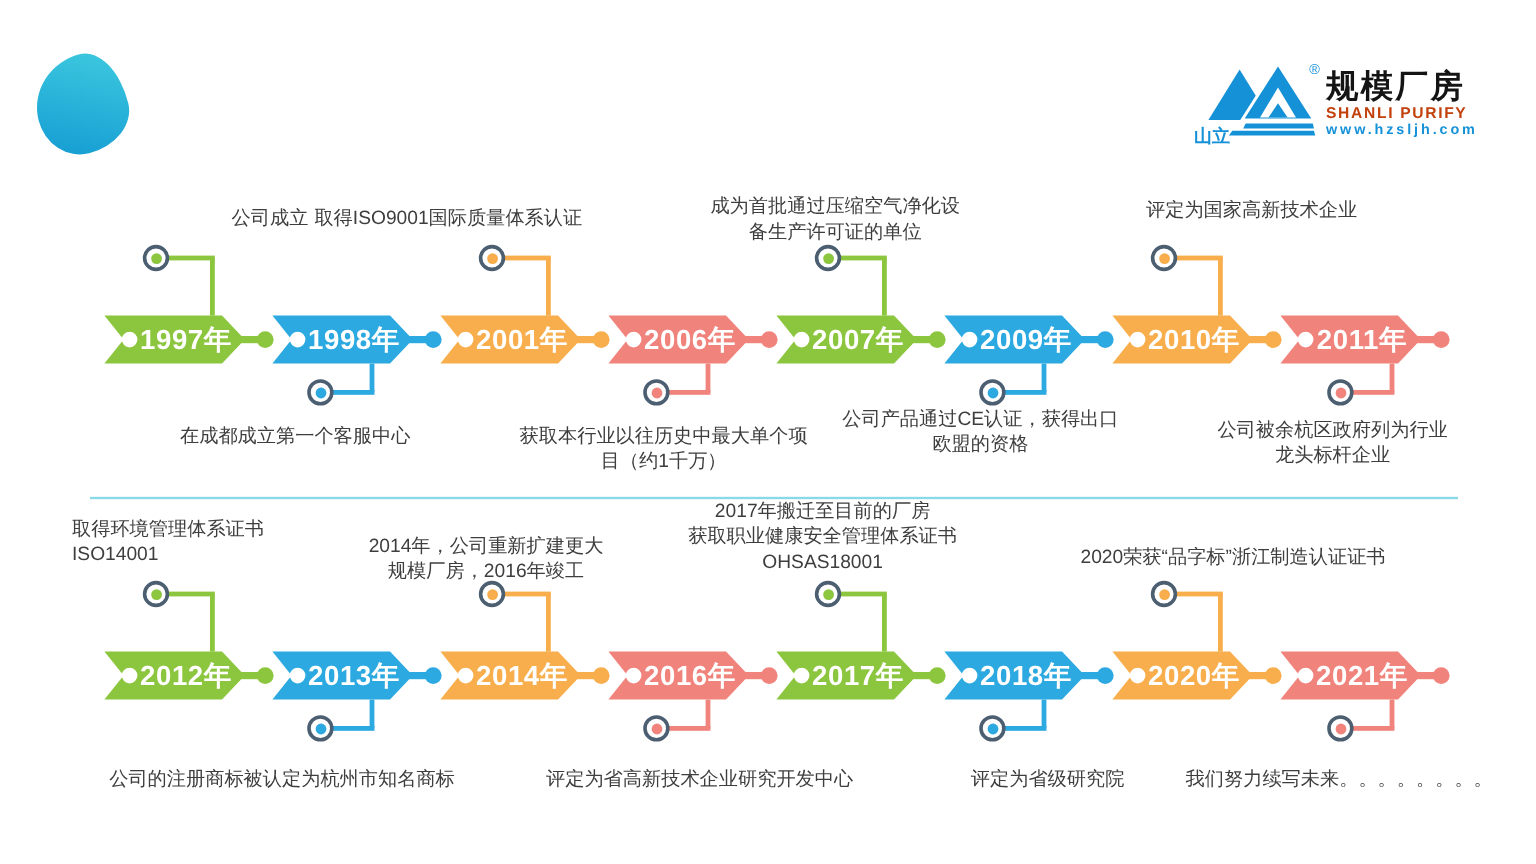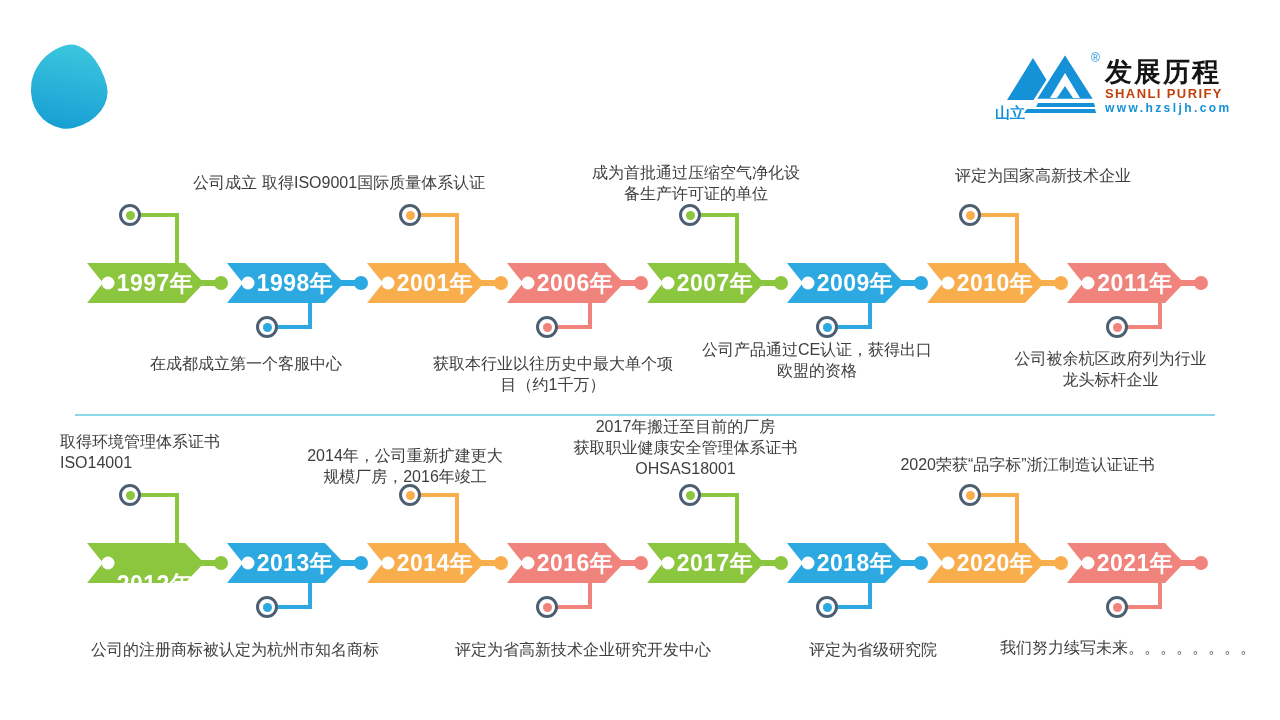--- a/index.html
+++ b/index.html
@@ -65,21 +65,21 @@
       <polygon points="40,10 66,52 14,52" fill="#1591d8"></polygon>
       <polygon points="72,5 102,52 42,52" fill="#1591d8" stroke="#ffffff" stroke-width="2.5"></polygon>
       <polygon points="72,25 87,50 57,50" fill="#ffffff"></polygon>
       <polygon points="72,38 80,50 64,50" fill="#1591d8"></polygon>
       <polygon points="45,55 101,55 102,59 43,59" fill="#1591d8"></polygon>
       <polygon points="34,61 102,61 103,65 31,65" fill="#1591d8"></polygon>
       <text x="2" y="70" font-size="15" font-weight="bold" fill="#1591d8" font-family="Liberation Sans, sans-serif">山立</text>
       <text x="98" y="14" font-size="12" fill="#1591d8" font-family="Liberation Sans, sans-serif">®</text>
     </svg>
     <div class="logo-text">
-      <div class="brand-cn">发展历程</div>
+      <div class="brand-cn">规模厂房</div>
       <div class="brand-en">SHANLI PURIFY</div>
       <div class="brand-web">www.hzsljh.com</div>
     </div>
   </div>
 
   <div class="divider"></div>
 
   <div id="timeline">
       <div>
         <div>
@@ -226,21 +226,21 @@
       <div>
         <div>
           <div class="arrow" style="left: 85px; top: 543px;">
             <svg width="146" height="40" viewBox="0 0 146 40">
               <path d="M2,0 L100,0 L119,20 L100,40 L2,40 L18,20 Z" fill="#8cc63f"></path>
               <rect x="116" y="17" width="19" height="6" fill="#8cc63f"></rect>
               <circle cx="136" cy="20" r="7" fill="#8cc63f"></circle>
               <circle cx="23" cy="20" r="6.5" fill="#ffffff"></circle>
             </svg>
           </div>
-          <div class="year" style="left: 111px; top: 564px;">2012年</div>
+          <div class="year" style="left: 111px; top: 543px;">2012年</div>
           <div class="cline" style="left: 130px; top: 493px; width: 49px; height: 4px; background: rgb(140, 198, 63);"></div>
           <div class="cline" style="left: 175px; top: 495px; width: 4px; height: 48px; background: rgb(140, 198, 63);"></div>
           <div class="marker" style="left: 119px; top: 484px;">
             <div class="dot" style="background: rgb(140, 198, 63);"></div>
           </div>
           <div class="label" style="left: 60px; top: 431px; width: 224px; text-align: left;">取得环境管理体系证书
 ISO14001</div>
         </div>
         <div>
           <div class="arrow" style="left: 225px; top: 543px;">
@@ -355,18 +355,18 @@
               <circle cx="136" cy="20" r="7" fill="#f0837b"></circle>
               <circle cx="23" cy="20" r="6.5" fill="#ffffff"></circle>
             </svg>
           </div>
           <div class="year" style="left: 1091px; top: 543px;">2021年</div>
           <div class="cline" style="left: 1158px; top: 583px; width: 4px; height: 24px; background: rgb(240, 131, 123);"></div>
           <div class="cline" style="left: 1117px; top: 605px; width: 45px; height: 4px; background: rgb(240, 131, 123);"></div>
           <div class="marker" style="left: 1106px; top: 596px;">
             <div class="dot" style="background: rgb(240, 131, 123);"></div>
           </div>
-          <div class="label" style="left: 988px; top: 639px; width: 280px; text-align: center; font-family: Liberation Mono, monospace;">我们努力续写未来。。。。。。。。</div>
+          <div class="label" style="left: 988px; top: 639px; width: 280px; text-align: left;">我们努力续写未来。。。。。。。。</div>
         </div>
       </div>
     </div>
 
 </div>
 
 </body></html>

